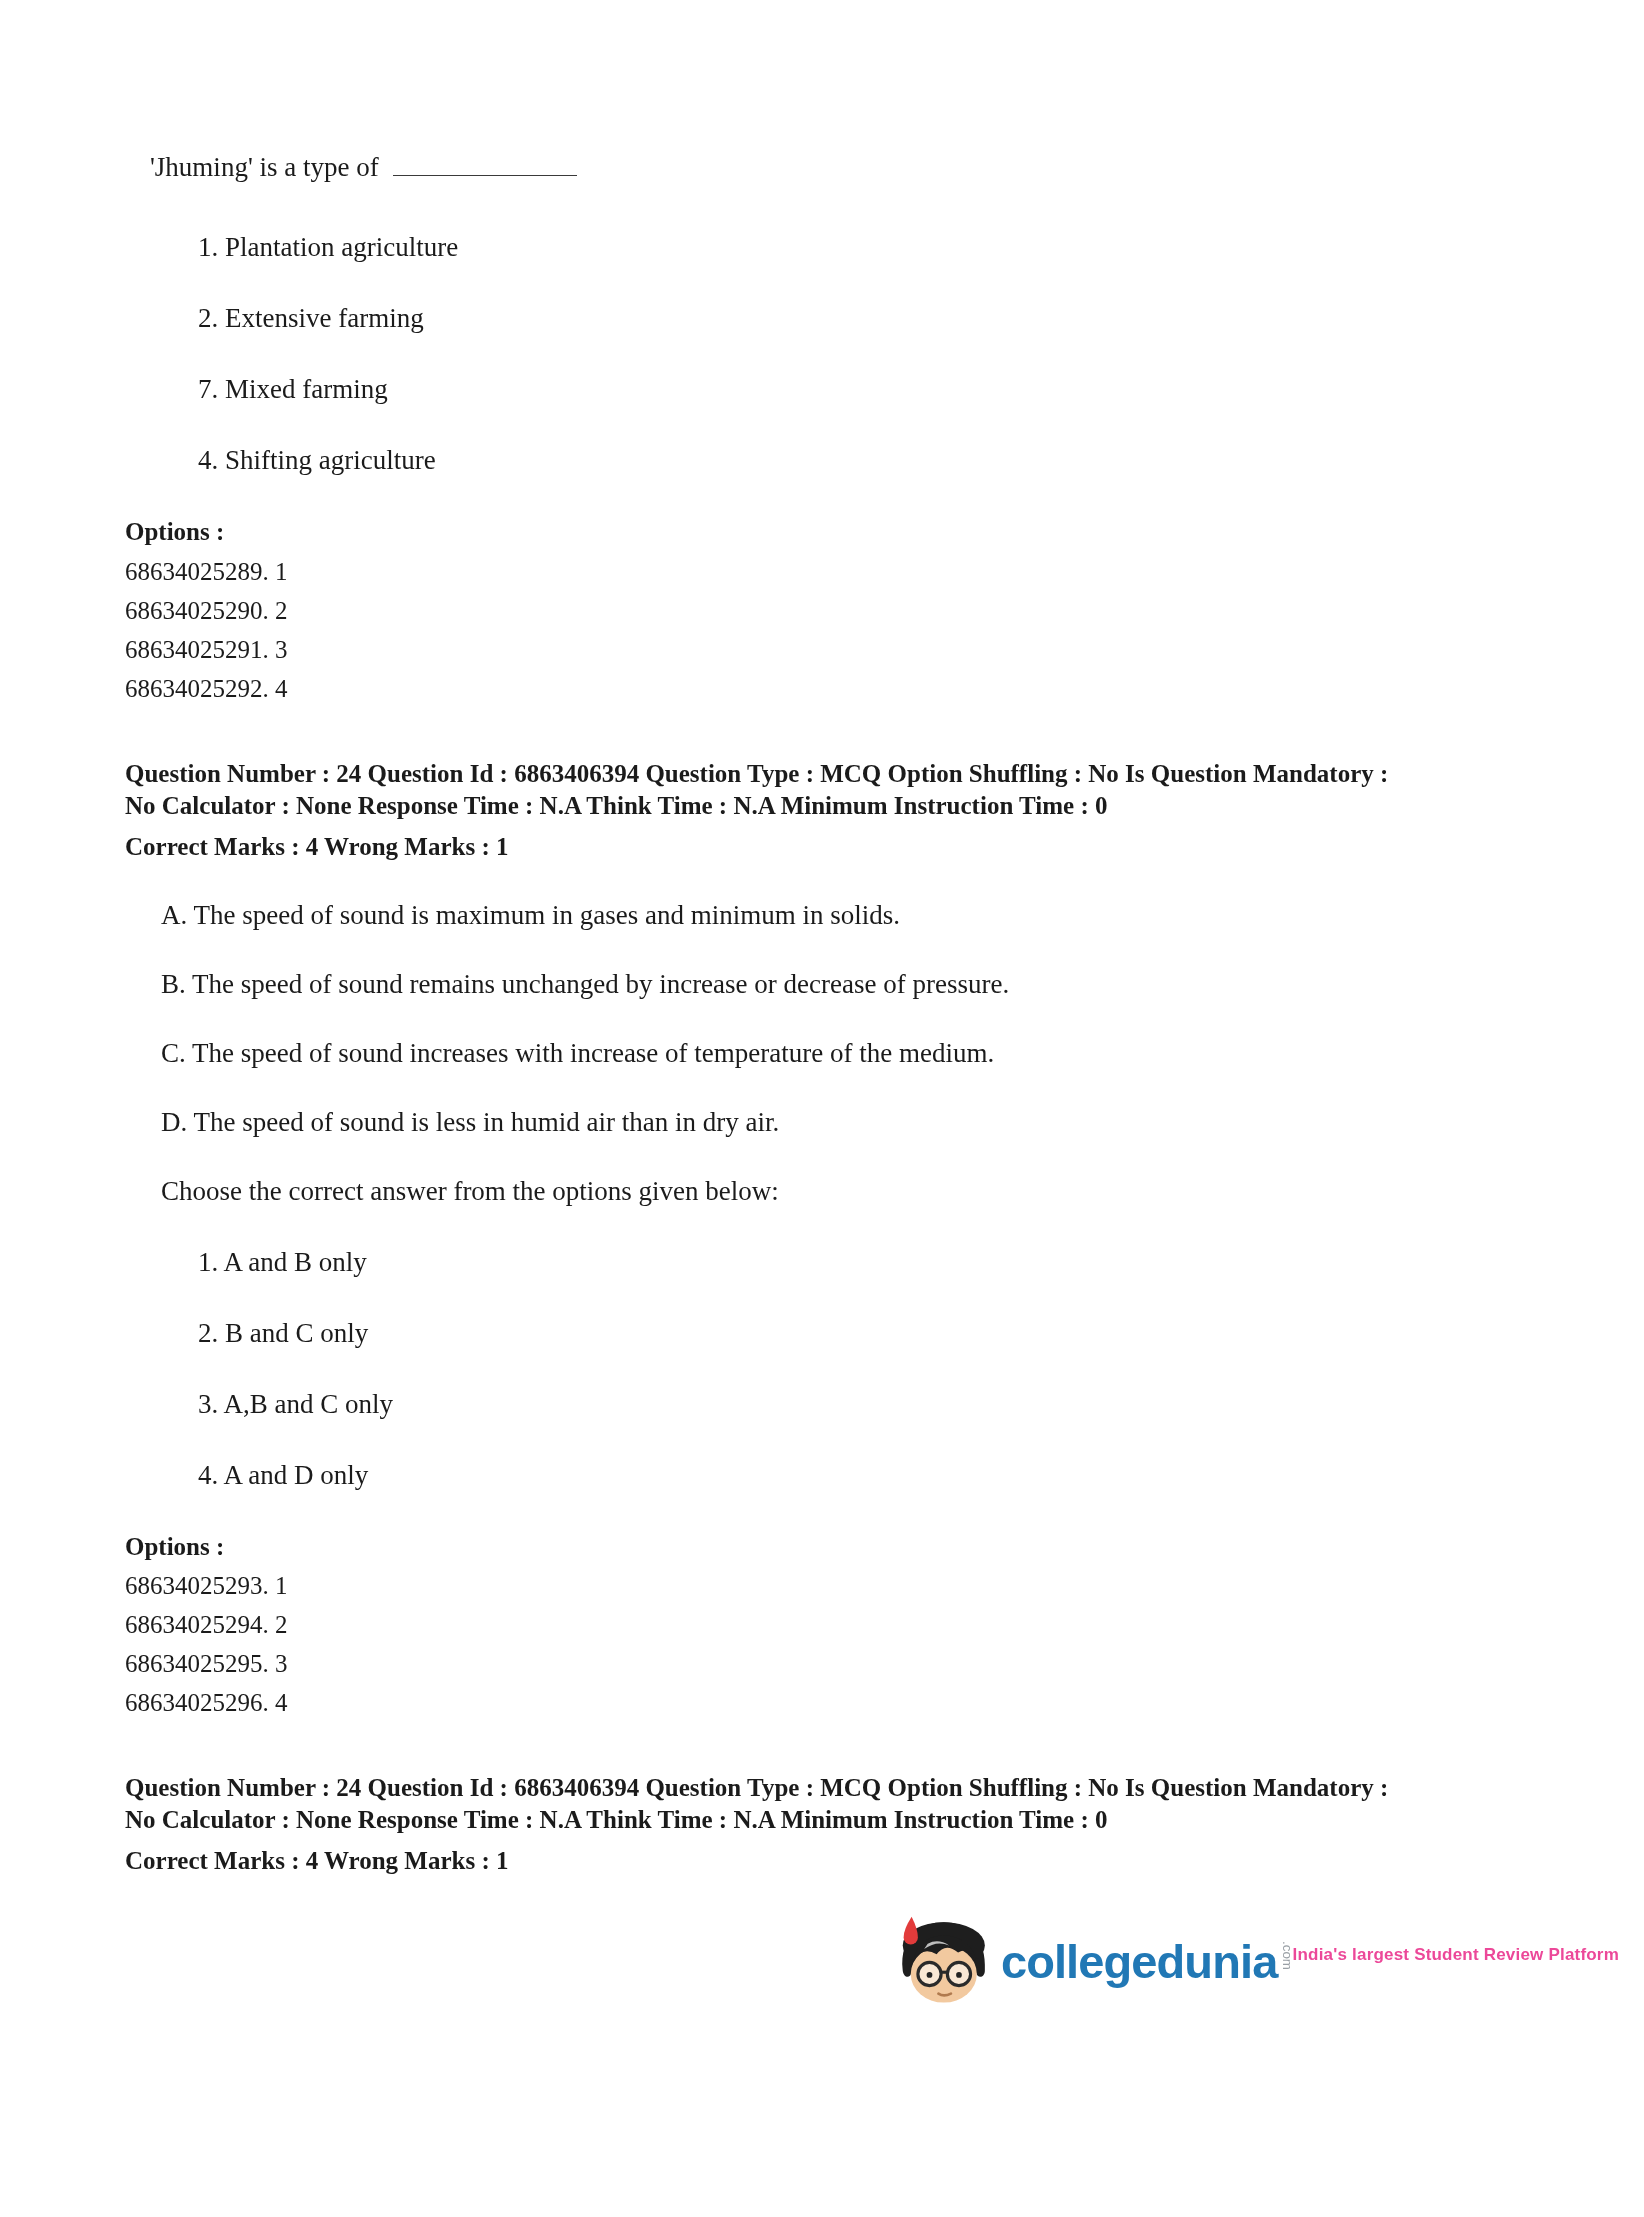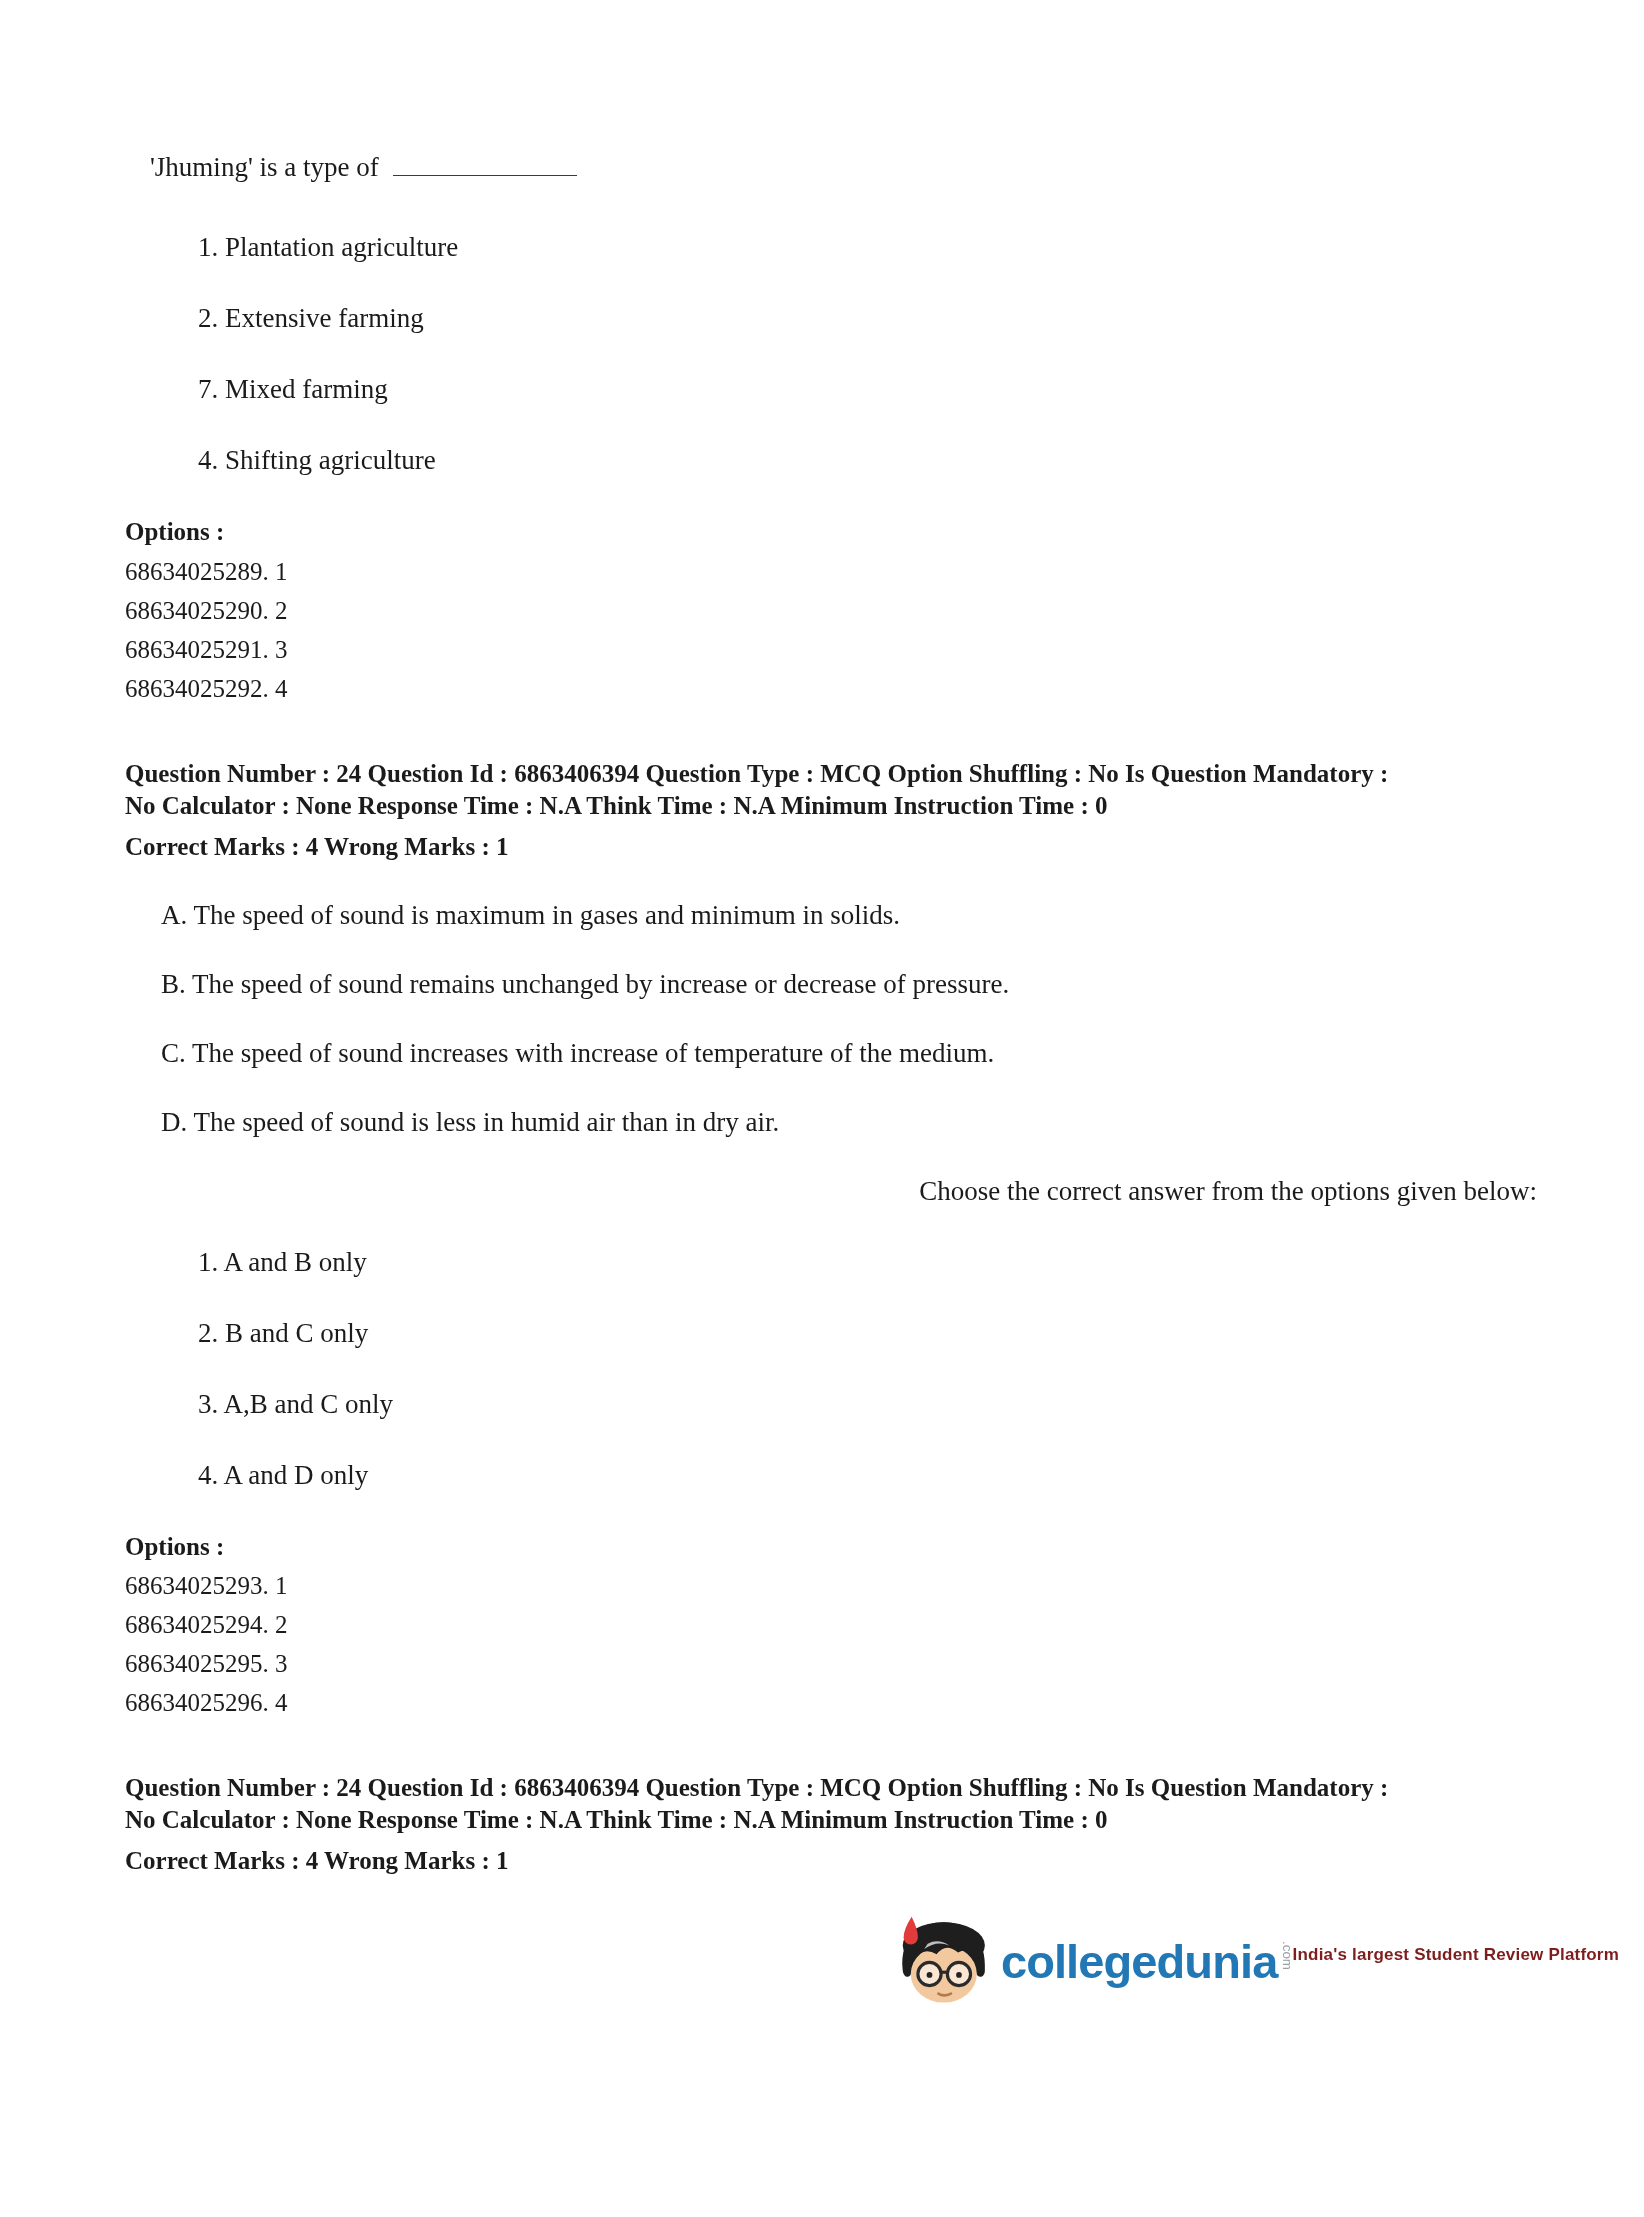--- a/index.html
+++ b/index.html
@@ -33,21 +33,21 @@
     margin: 5.4px 0 3.6px 0;
   }
   .option-id { font-size: 25px; line-height: 39px; }
 
   .meta-block { margin-top: 50px; font-weight: bold; font-size: 25px; }
   .meta-line { line-height: 32px; }
   .marks { margin-top: 8px; line-height: 33px; }
 
   .statements { margin-top: 36px; }
   .statement { font-size: 27px; line-height: 32px; margin: 0 0 37px 36px; }
-  .choose { font-size: 27px; line-height: 32px; margin: 16px 0 39px 36px; text-align: right; }
+  .choose { font-size: 27px; line-height: 32px; margin: 16px 0 39px 36px; }
 
   
   .brand {
     position: absolute;
     right: 25px;
     bottom: 14.3px;
     display: flex;
     align-items: center;
     gap: 9px;
     font-family: "Liberation Sans", "DejaVu Sans", sans-serif;
@@ -67,21 +67,21 @@
     color: #9aa0a6;
     writing-mode: vertical-rl;
     line-height: 12.5px;
     margin-left: 2.7px;
     margin-top: 3.6px;
   }
   .brand-tagline {
     margin-top: 7.2px;
     font-size: 17px;
     font-weight: bold;
-    color: #7f1d1d;
+    color: #ec4899;
     letter-spacing: 0.2px;
   }
 </style>
 </head>
 <body>
 
 <div class="page">
   <div class="content">
 
     <p class="stem">

